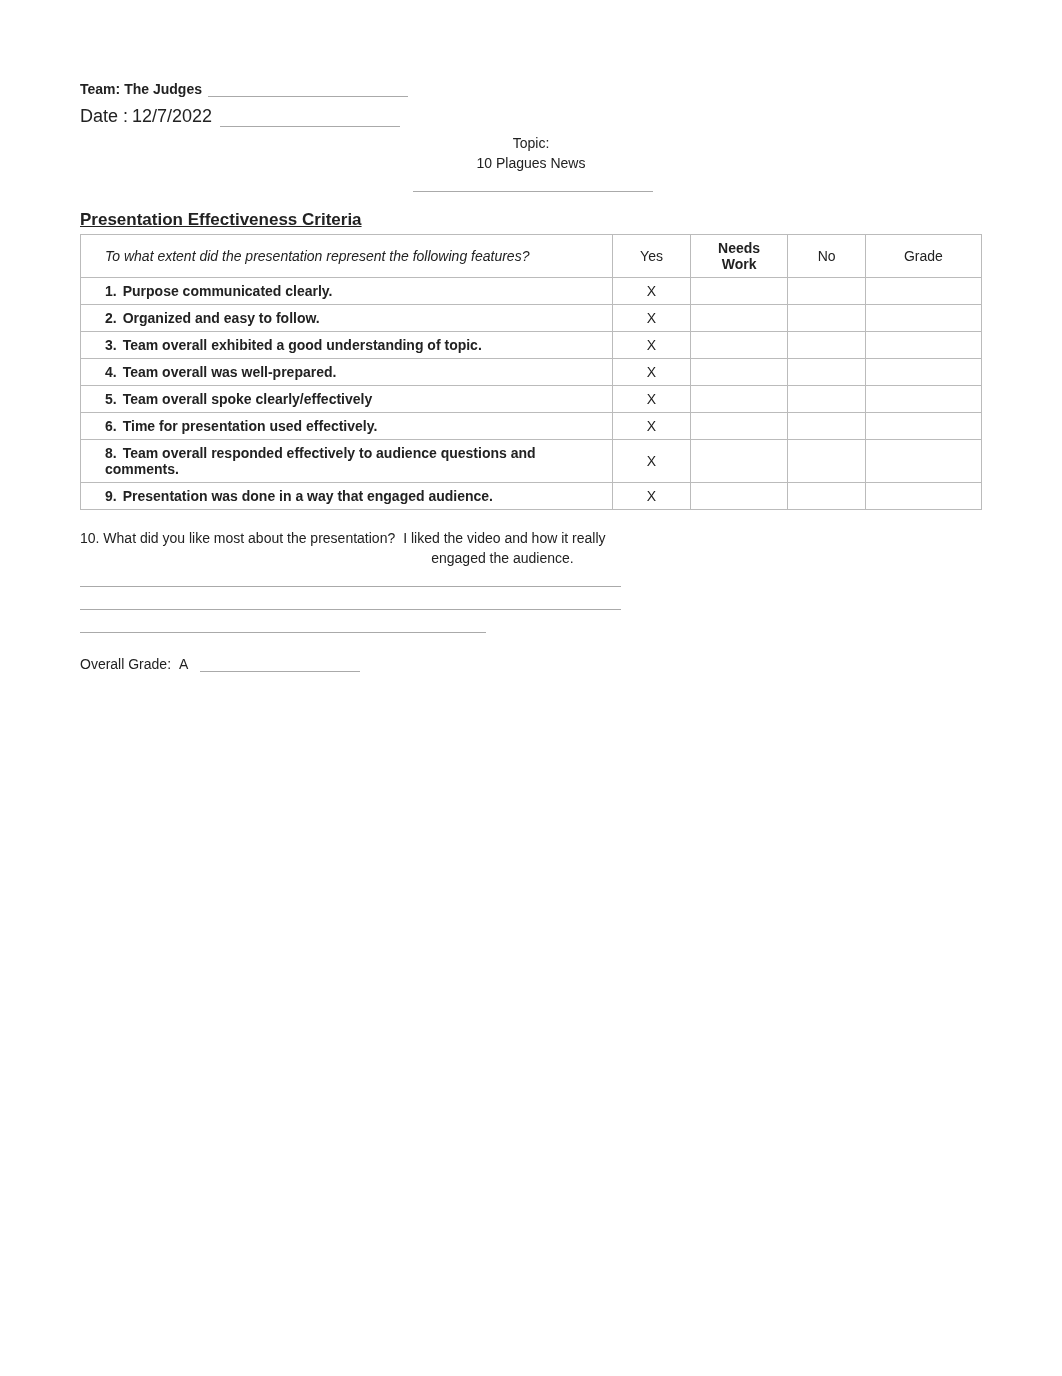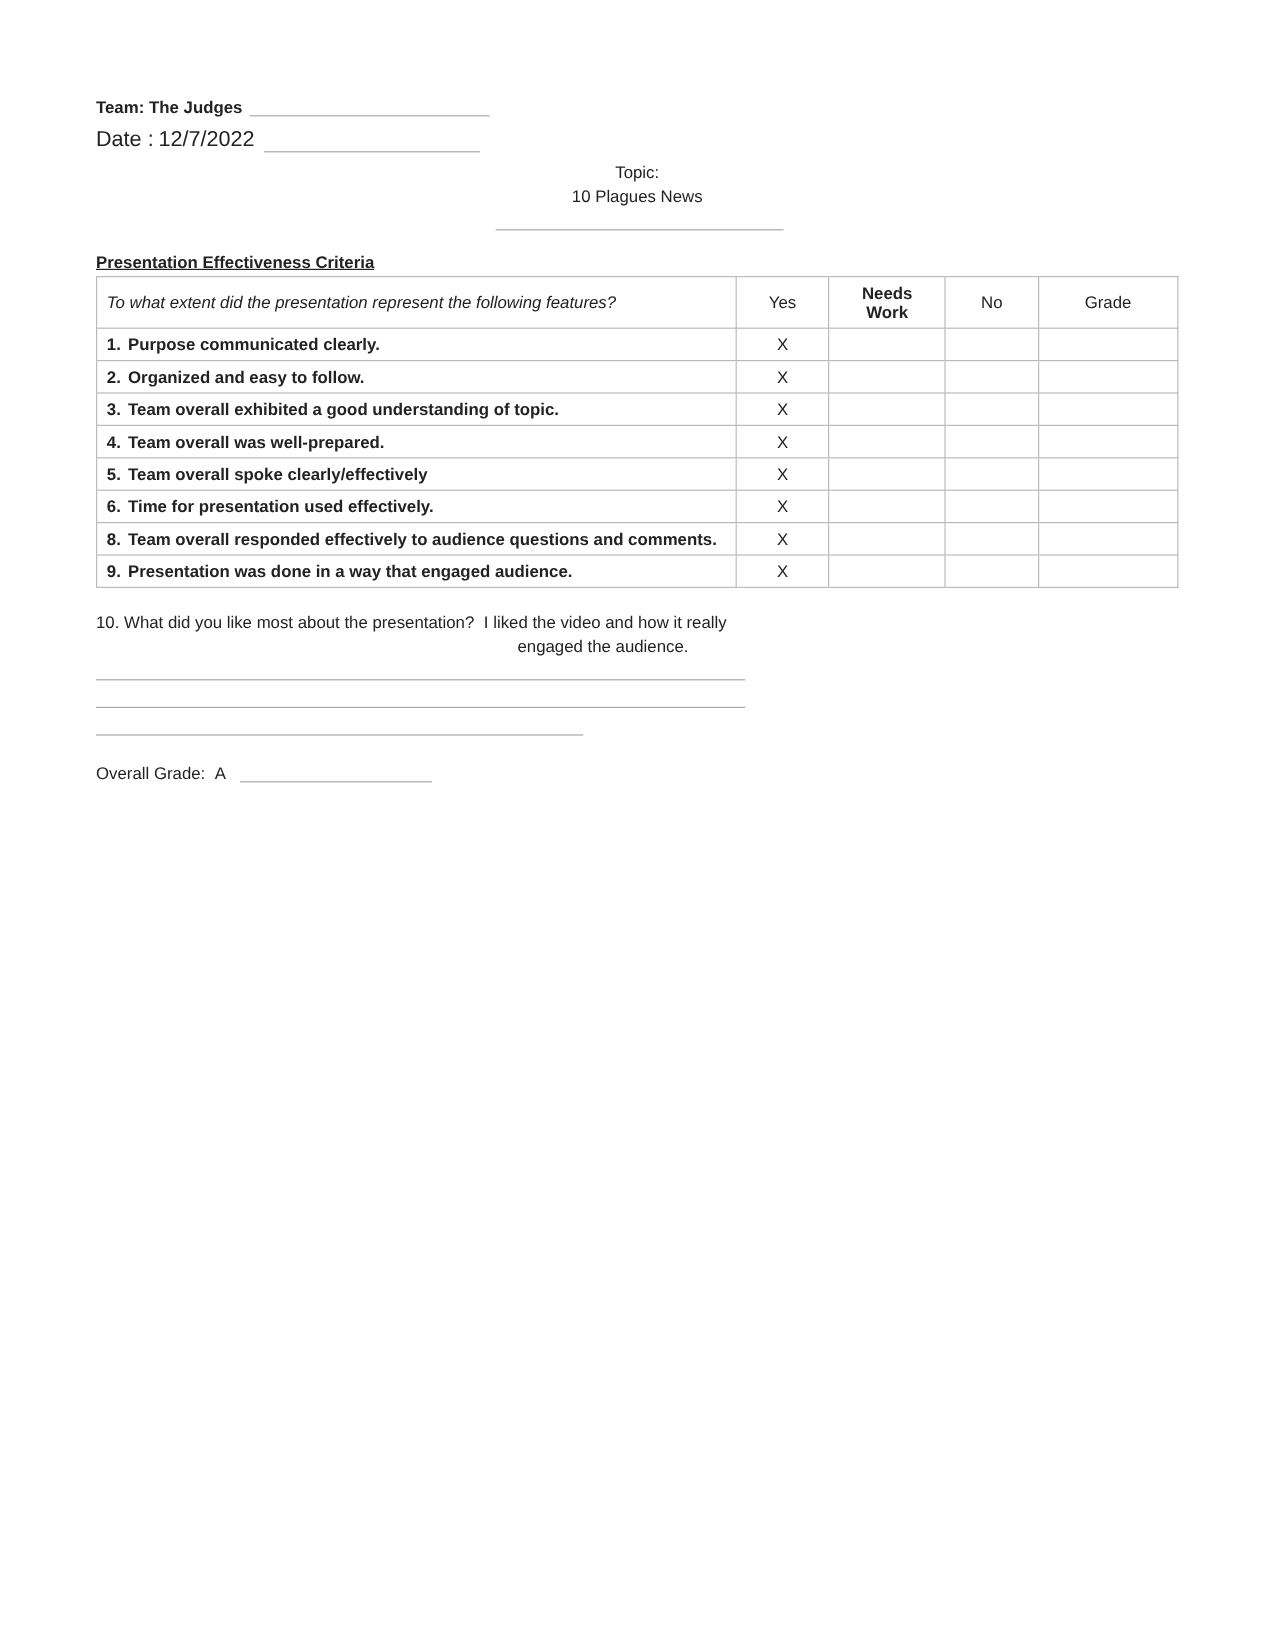--- a/index.html
+++ b/index.html
@@ -64,35 +64,35 @@
 
     .topic-underline {
       display: inline-block;
       border-bottom: 1px solid #aaa;
       min-width: 240px;
       margin-left: 4px;
     }
 
     .section-title {
       font-weight: bold;
-      font-size: 14px;
+      font-size: 17px;
       text-decoration: underline;
       margin-bottom: 4px;
     }
 
     .criteria-table {
       width: 100%;
       border-collapse: collapse;
       margin-bottom: 20px;
     }
 
     .criteria-table th,
     .criteria-table td {
       border: 1px solid #bbb;
-      padding: 5px 8px;
+      padding: 5px 24px;
       vertical-align: middle;
       font-size: 14px;
     }
 
     .criteria-table th {
       font-weight: normal;
       text-align: center;
       background: #fff;
     }
 

